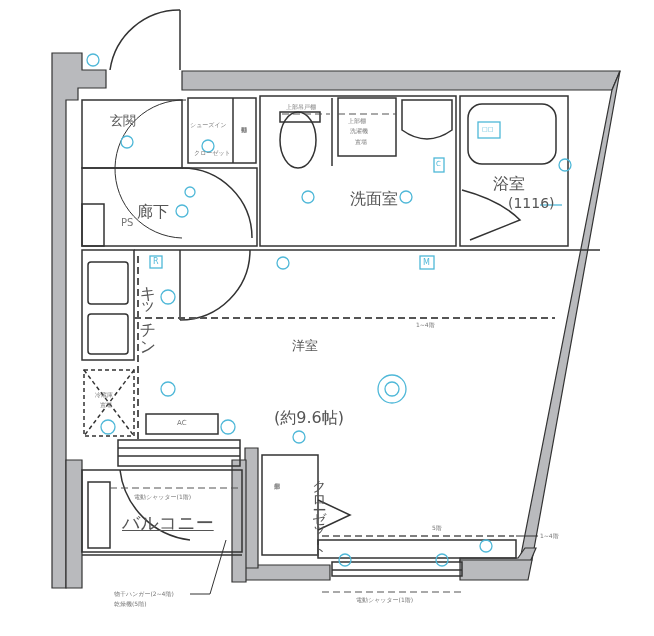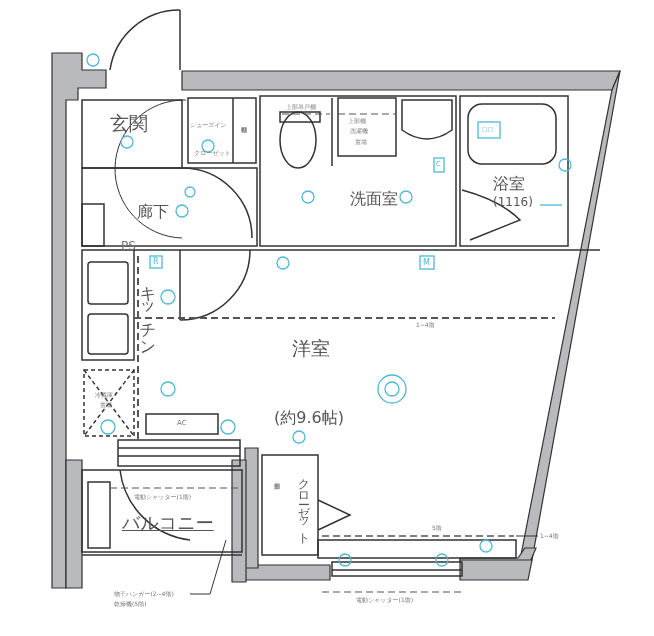--- a/index.html
+++ b/index.html
@@ -1,22 +1,22 @@
 <!DOCTYPE html>
 <html><head>
 <meta charset="utf-8">
 <style>
   html, body { margin: 0; padding: 0; background: #ffffff; }
   body { width: 654px; height: 636px; position: relative; overflow: hidden;
          font-family: "DejaVu Sans", sans-serif; color: #555; }
   svg { position: absolute; left: 0; top: 0; }
   .lbl { position: absolute; white-space: nowrap; color: #555; line-height: 1; }
-  .big { font-size: 19px; }
+  .big { font-size: 13px; }
   .mid { font-size: 16px; }
-  .small { font-size: 12px; }
+  .small { font-size: 14px; margin-left: 15px; }
   .tiny { font-size: 6px; color: #777; }
   .vert { writing-mode: vertical-rl; }
 </style>
 </head>
 <body>
 
 <svg width="654" height="636" viewBox="0 0 654 636">
 
   <g fill="#b9babd" stroke="#333" stroke-width="1.2">
 
@@ -134,21 +134,21 @@
     <rect x="434" y="158" width="10" height="14"></rect>
     <line x1="540" y1="205" x2="562" y2="205"></line>
   </g>
 </svg>
 
 <div class="lbl big" style="left:110px;top:114px;">玄関</div>
 <div class="lbl tiny" style="left:190px;top:122px;">シューズイン</div>
 <div class="lbl tiny" style="left:194px;top:150px;">クローゼット</div>
 <div class="lbl tiny vert" style="left:241px;top:122px;">可動棚</div>
 <div class="lbl mid" style="left:137px;top:204px;">廊下</div>
-<div class="lbl tiny" style="left:85px;top:240px;font-size:12px;padding-left:36px;">PS</div>
+<div class="lbl tiny" style="left:85px;top:218px;font-size:10px;padding-left:36px;">PS</div>
 <div class="lbl mid" style="left:350px;top:191px;">洗面室</div>
 <div class="lbl tiny" style="left:286px;top:104px;">上部吊戸棚</div>
 <div class="lbl tiny" style="left:348px;top:118px;">上部棚</div>
 <div class="lbl tiny" style="left:350px;top:128px;">洗濯機</div>
 <div class="lbl tiny" style="left:355px;top:139px;">置場</div>
 <div class="lbl mid" style="left:493px;top:176px;">浴室</div>
 <div class="lbl small" style="left:493px;top:196px;">(1116)</div>
 <div class="lbl mid vert" style="left:140px;top:275px;">キッチン</div>
 <div class="lbl tiny" style="left:95px;top:392px;">冷蔵庫</div>
 <div class="lbl tiny" style="left:100px;top:402px;">置場</div>

